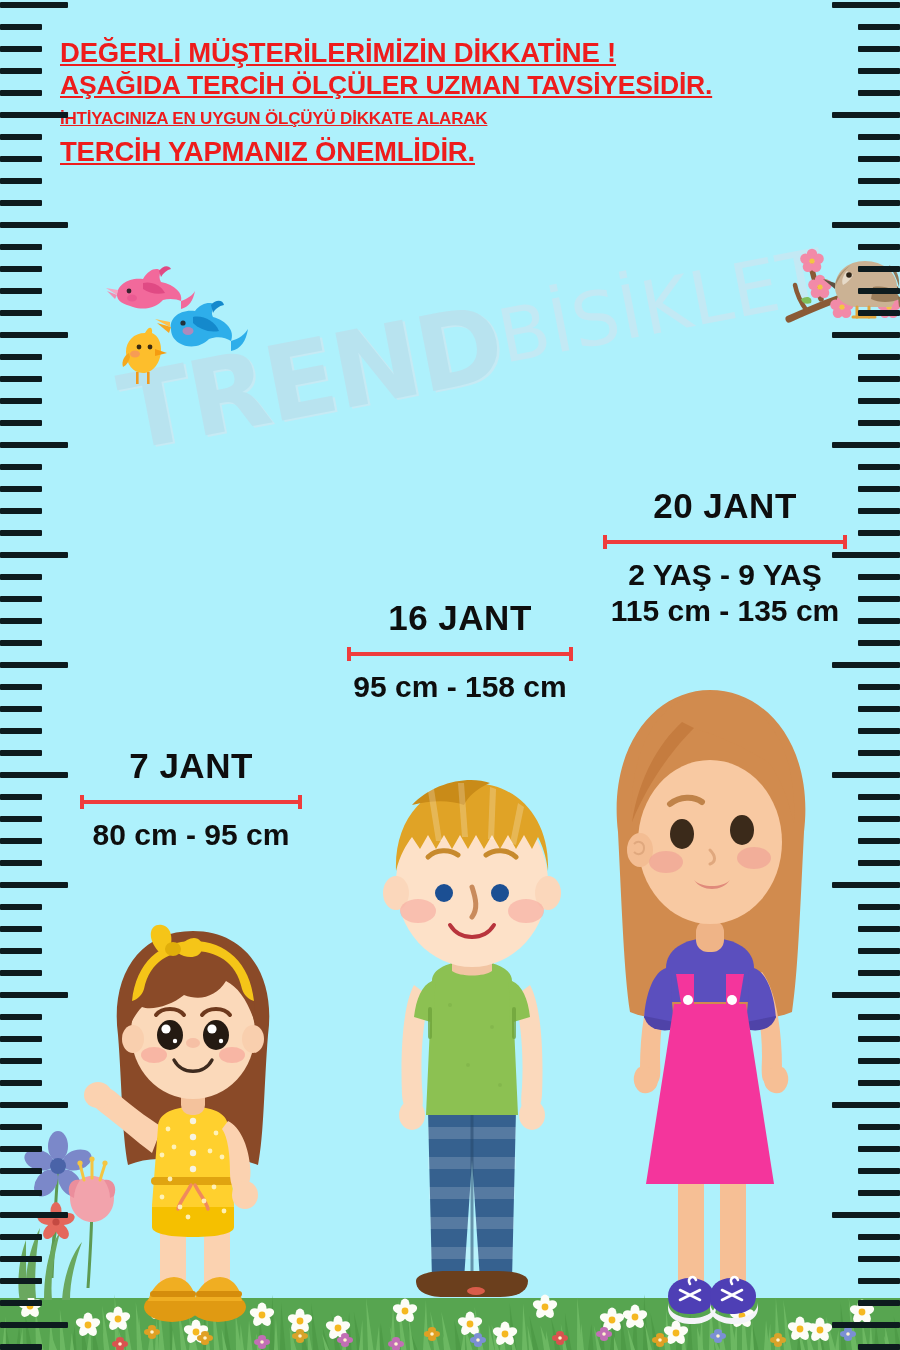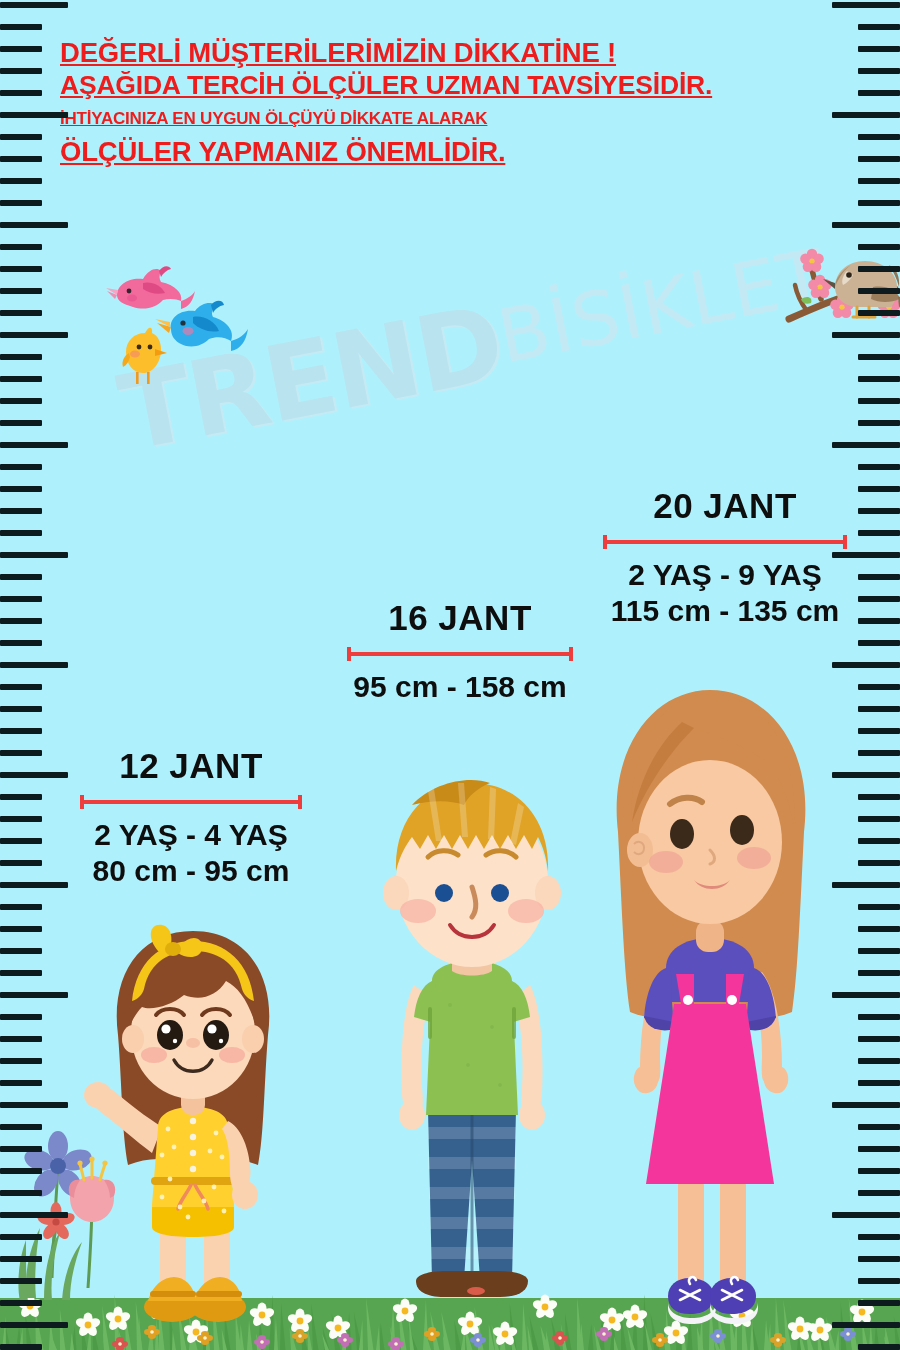--- a/index.html
+++ b/index.html
@@ -262,21 +262,21 @@
       <div class="tick minor" style="top: 1278px; background: rgb(13, 27, 30);"></div>
       <div class="tick minor" style="top: 1300px; background: rgb(13, 27, 30);"></div>
       <div class="tick major" style="top: 1322px; background: rgb(13, 27, 30);"></div>
       <div class="tick minor" style="top: 1344px; background: rgb(13, 27, 30);"></div>
     </div>
 
   <div class="headline">
     <div class="l1">DEĞERLİ MÜŞTERİLERİMİZİN DİKKATİNE !</div>
     <div class="l2">AŞAĞIDA TERCİH ÖLÇÜLER UZMAN TAVSİYESİDİR.</div>
     <div class="l3">İHTİYACINIZA EN UYGUN ÖLÇÜYÜ DİKKATE ALARAK</div>
-    <div class="l4">ÖLÇÜLER YAPMANIZ ÖNEMLİDİR.</div>
+    <div class="l4">TERCİH YAPMANIZ ÖNEMLİDİR.</div>
   </div>
 
   <div class="watermark">
     <span class="wm-bold">TREND</span><span class="wm-light">BİSİKLET</span>
   </div>
 
   <div class="decor" id="birds-left">
     <svg width="140" height="125" viewBox="0 0 140 125">
 
       <g>
@@ -387,27 +387,26 @@
     <div class="jant">16 JANT</div>
     <div class="bar">
       <div class="line"></div>
       <div class="cap l"></div>
       <div class="cap r"></div>
     </div>
     <div class="height">95 cm - 158 cm</div>
   </div>
 
   <div class="sizeblock" id="block-12">
-    <div class="jant">12 JANT</div>
+    <div class="jant">7 JANT</div>
     <div class="bar">
       <div class="line"></div>
       <div class="cap l"></div>
       <div class="cap r"></div>
     </div>
-    <div class="age">2 YAŞ  - 4 YAŞ</div>
     <div class="height">80 cm - 95 cm</div>
   </div>
 
   <div class="decor" id="flowers-left">
     <svg width="150" height="190" viewBox="0 0 150 190">
       <g stroke="#5d9a52" stroke-width="3" fill="none">
         <path d="M40 40 C38 70 36 100 34 150"></path>
         <path d="M74 70 C74 100 72 130 70 160"></path>
         <path d="M40 90 C36 110 32 130 30 155"></path>
       </g>

